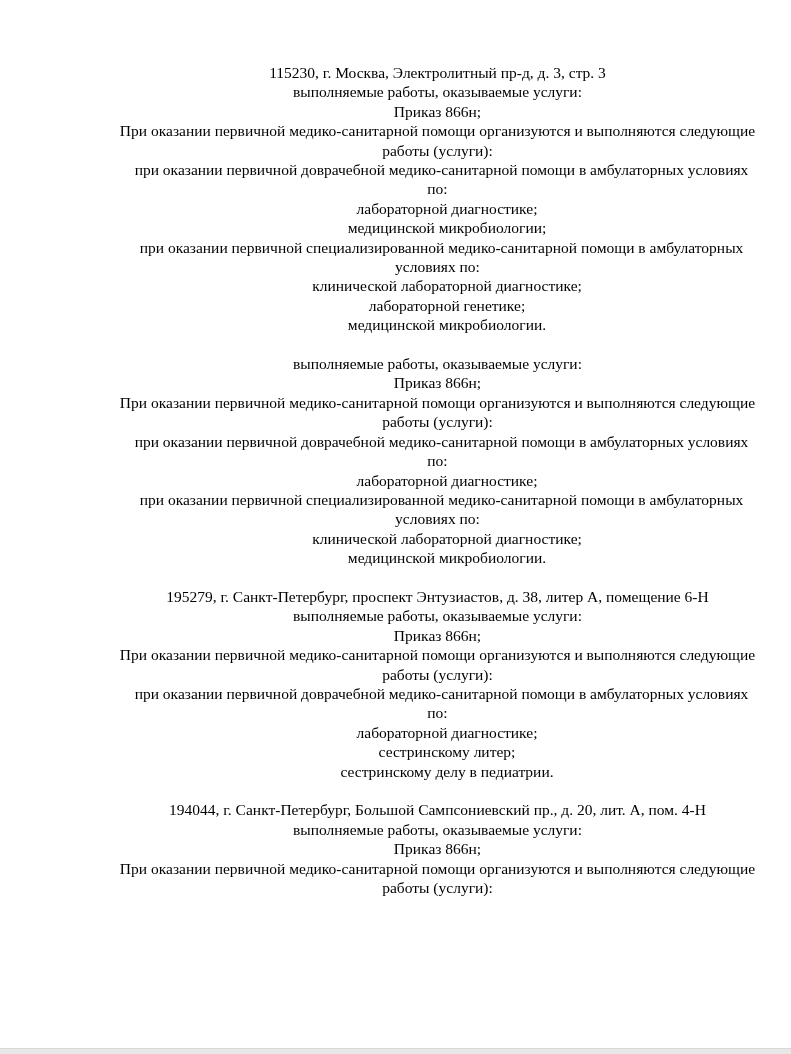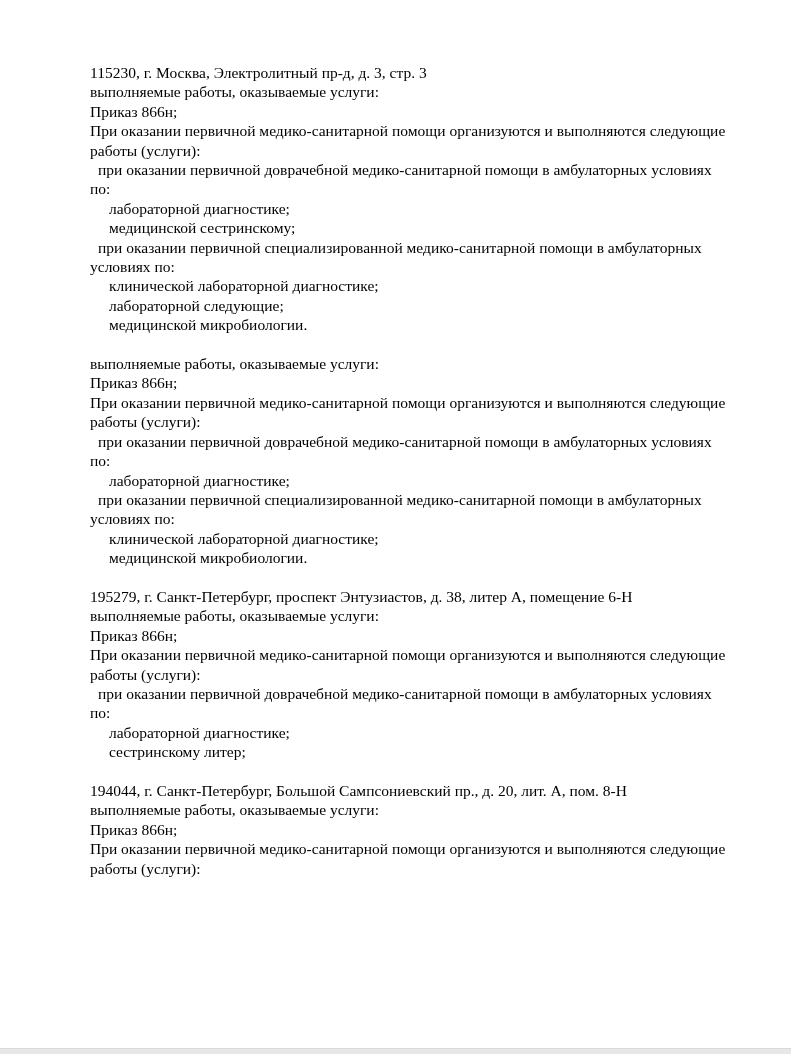--- a/index.html
+++ b/index.html
@@ -21,20 +21,21 @@
     top: 63px;
     width: 695px;
     font-size: 15.5px;
     line-height: 19.4px;
   }
   .block {
     margin: 0 0 19.4px 0; 
   }
   .line {
     white-space: nowrap;
+    text-align: center;
   }
   .indent-0 { padding-left: 0; }
   .indent-1 { padding-left: 8px; }
   .indent-2 { padding-left: 19px; }
   .hscrollbar-track {
     position: absolute;
     left: 0;
     bottom: 0;
     width: 791px;
     height: 6px;
@@ -47,25 +48,25 @@
 <div class="doc" id="doc">
   <section class="block">
     <div class="line indent-0 address-line">115230, г. Москва, Электролитный пр-д, д. 3, стр. 3</div>
   <div class="line indent-0">выполняемые работы, оказываемые услуги:</div>
       <div class="line indent-0">Приказ 866н;</div>
       <div class="line indent-0">При оказании первичной медико-санитарной помощи организуются и выполняются следующие</div>
       <div class="line indent-0">работы (услуги):</div>
       <div class="line indent-1">при оказании первичной доврачебной медико-санитарной помощи в амбулаторных условиях</div>
       <div class="line indent-0">по:</div>
       <div class="line indent-2">лабораторной диагностике;</div>
-      <div class="line indent-2">медицинской сестринскому;</div>
+      <div class="line indent-2">медицинской микробиологии;</div>
       <div class="line indent-1">при оказании первичной специализированной медико-санитарной помощи в амбулаторных</div>
       <div class="line indent-0">условиях по:</div>
       <div class="line indent-2">клинической лабораторной диагностике;</div>
-      <div class="line indent-2">лабораторной следующие;</div>
+      <div class="line indent-2">лабораторной генетике;</div>
       <div class="line indent-2">медицинской микробиологии.</div>
     </section>
 
   <section class="block">
   <div class="line indent-0">выполняемые работы, оказываемые услуги:</div>
       <div class="line indent-0">Приказ 866н;</div>
       <div class="line indent-0">При оказании первичной медико-санитарной помощи организуются и выполняются следующие</div>
       <div class="line indent-0">работы (услуги):</div>
       <div class="line indent-1">при оказании первичной доврачебной медико-санитарной помощи в амбулаторных условиях</div>
       <div class="line indent-0">по:</div>
@@ -79,24 +80,25 @@
   <section class="block">
     <div class="line indent-0 address-line">195279, г. Санкт-Петербург, проспект Энтузиастов, д. 38, литер А, помещение 6-Н</div>
   <div class="line indent-0">выполняемые работы, оказываемые услуги:</div>
       <div class="line indent-0">Приказ 866н;</div>
       <div class="line indent-0">При оказании первичной медико-санитарной помощи организуются и выполняются следующие</div>
       <div class="line indent-0">работы (услуги):</div>
       <div class="line indent-1">при оказании первичной доврачебной медико-санитарной помощи в амбулаторных условиях</div>
       <div class="line indent-0">по:</div>
       <div class="line indent-2">лабораторной диагностике;</div>
       <div class="line indent-2">сестринскому литер;</div>
+      <div class="line indent-2">сестринскому делу в педиатрии.</div>
     </section>
 
   <section class="block">
-    <div class="line indent-0 address-line">194044, г. Санкт-Петербург, Большой Сампсониевский пр., д. 20, лит. А, пом. 8-Н</div>
+    <div class="line indent-0 address-line">194044, г. Санкт-Петербург, Большой Сампсониевский пр., д. 20, лит. А, пом. 4-Н</div>
   <div class="line indent-0">выполняемые работы, оказываемые услуги:</div>
       <div class="line indent-0">Приказ 866н;</div>
       <div class="line indent-0">При оказании первичной медико-санитарной помощи организуются и выполняются следующие</div>
       <div class="line indent-0">работы (услуги):</div>
     </section>
 </div>
 
 <div class="hscrollbar-track" style="background: rgb(231, 231, 231); border-top: 1px solid rgb(217, 217, 217);"></div>
 
 </body></html>

